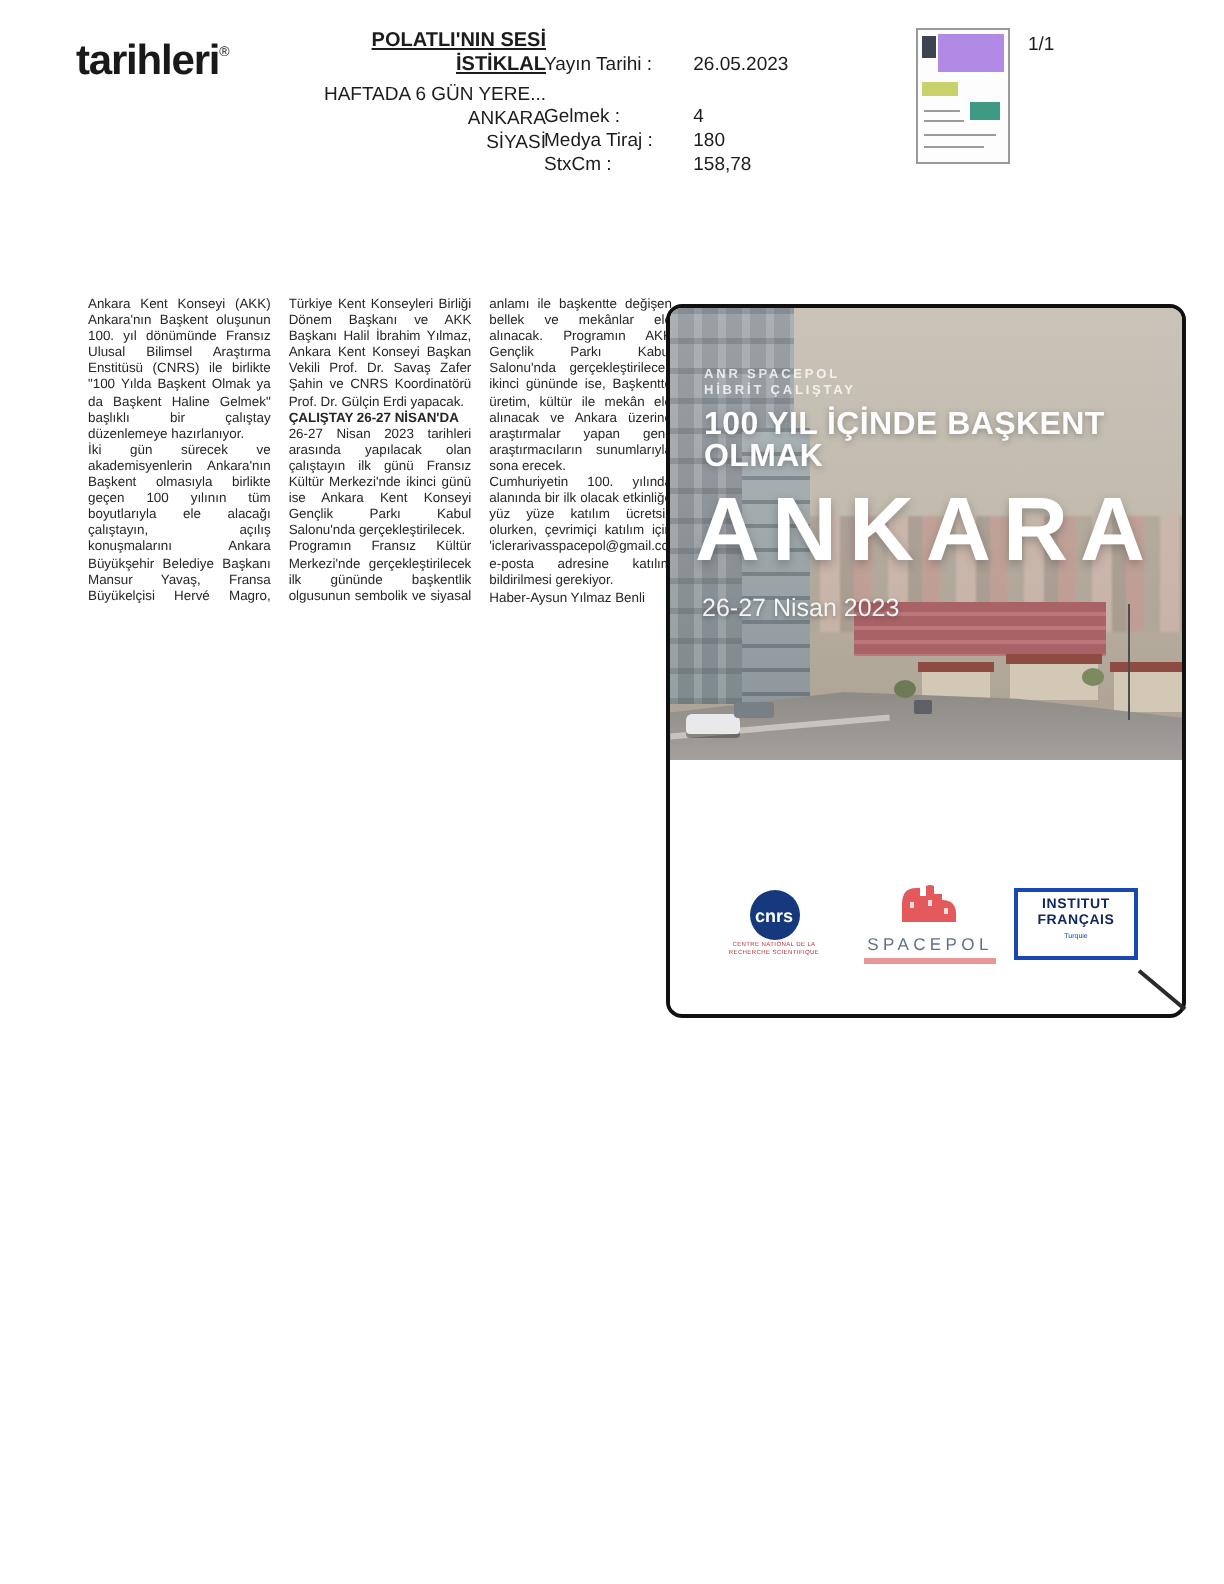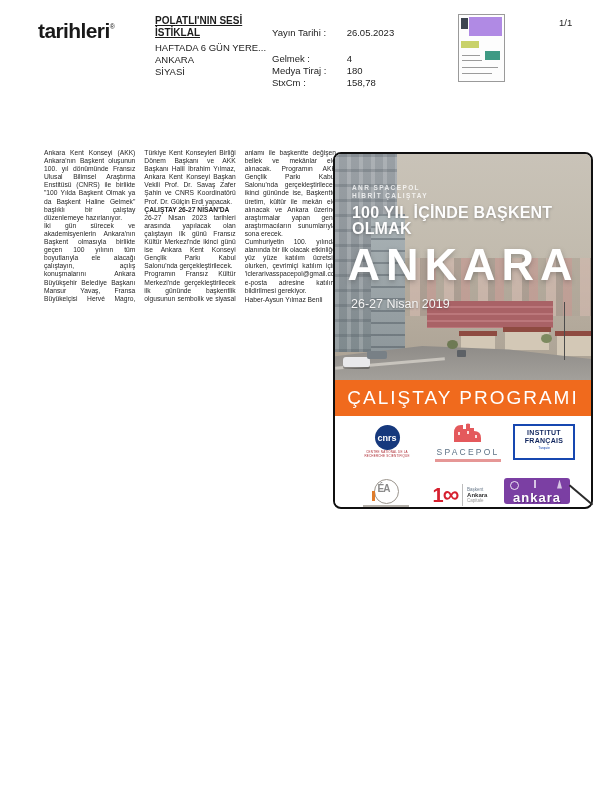--- a/index.html
+++ b/index.html
@@ -6,21 +6,21 @@
   .page {
     position:relative; width:612px; height:792px; background:#ffffff;
     font-family:"Liberation Sans", sans-serif; overflow:hidden; color:#222;
   }
 
   
   .ip-logo { position:absolute; left:38px; top:19px; font-size:21px; font-weight:bold;
              color:#191919; letter-spacing:-0.6px; }
   .ip-logo .reg { font-size:7px; vertical-align:9px; font-weight:normal; }
 
-  .pub { position:absolute; left:155px; top:15px; width:118px; font-size:9.5px; color:#1c1c1c; }
+  .pub { position:absolute; left:155px; top:15px; width:118px; font-size:9.5px; color:#1c1c1c;text-align:right; }
   .pub .t1, .pub .t2 { font-weight:bold; font-size:10px; line-height:12px;
                        text-decoration:underline; }
   .pub .t2 { margin-bottom:3px; }
   .pub .ln { line-height:12px; }
 
   .meta { position:absolute; left:272px; top:15px; font-size:9.5px; color:#1c1c1c; }
   .meta .mrow { position:absolute; left:0; white-space:nowrap; }
   .meta .mrow:nth-child(1) { top:2px; }
   .meta .mrow:nth-child(2) { top:28px; }
   .meta .mrow:nth-child(3) { top:40px; }
@@ -33,21 +33,21 @@
   .thumb .pu { position:absolute; left:10px; top:2px; right:2px; height:19px; background:#b08ae4; }
   .thumb .bk { position:absolute; left:2px; top:3px; width:7px; height:11px; background:#3c4450; }
   .thumb .b1 { position:absolute; left:2px; top:26px; width:18px; height:7px; background:#c9d26a; }
   .thumb .b2 { position:absolute; left:26px; top:36px; width:15px; height:9px; background:#3f9a84; }
   .thumb .l1,.thumb .l2,.thumb .l3,.thumb .l4 { position:absolute; height:1px; background:#9b9b9b; }
   .thumb .l1 { left:3px; top:40px; width:18px; }
   .thumb .l2 { left:3px; top:45px; width:20px; }
   .thumb .l3 { left:3px; top:52px; width:36px; }
   .thumb .l4 { left:3px; top:58px; width:30px; }
 
-  .pageind { position:absolute; left:559px; top:17px; font-size:9.5px; color:#1c1c1c;text-align:center; }
+  .pageind { position:absolute; left:514px; top:17px; font-size:9.5px; color:#1c1c1c;text-align:center; }
 
   
   .headline { position:absolute; left:0; top:86px; width:612px; text-align:center;
               font-weight:bold; color:#0a0a0a; }
   .headline .hl { display:block; font-size:26px; line-height:28px; letter-spacing:-1px;
                   transform:scale(0.95,1.12); transform-origin:center center; }
 
   
   .article { position:absolute; left:44px; top:149px; width:292px; height:168px;
              column-count:3; column-gap:9px; font-size:6.7px; line-height:8.1px;
@@ -113,21 +113,21 @@
             letter-spacing:6px; text-shadow:0 2px 5px rgba(60,60,60,.35); white-space:nowrap; }
   .pdates { position:absolute; left:16px; top:143px; font-size:12.5px; color:#f4f4f4;
             text-shadow:0 1px 2px rgba(60,60,60,.5); }
 
   .band { position:absolute; left:0; top:226px; width:100%; height:36px;
           display:flex; align-items:center; justify-content:center; }
   .band span { color:#fff; font-size:19px; letter-spacing:2px; }
 
   .logos { position:absolute; left:0; top:262px; width:100%; height:89px; background:#fff;
            padding:7px 16px 4px; box-sizing:border-box;
-           display:flex; flex-direction:column; justify-content:space-between;gap:16px; }
+           display:flex; justify-content:space-between;gap:16px; }
   .lrow { display:flex; justify-content:space-between; align-items:center; }
 
   .cnrs { width:72px; text-align:center; }
   .cnrs-circle { width:25px; height:25px; border-radius:50%; background:#16397d; color:#fff;
                  font-size:9px; font-weight:bold; display:flex; align-items:center;
                  justify-content:center; margin:0 auto 1px; }
   .cnrs-sub { font-size:3px; line-height:3.8px; letter-spacing:.2px; color:#b03038; }
 
   .spacepol { width:84px; text-align:center; }
   .sp-name { font-size:8.5px; color:#5d7285; letter-spacing:2.2px; font-weight:normal; margin-top:1px; }
@@ -257,26 +257,23 @@
       <div class="car3"></div>
 
       <div class="kicker">
         <div>ANR SPACEPOL</div>
         <div>HİBRİT ÇALIŞTAY</div>
       </div>
       <div class="ptitle">
         <div>100 YIL İÇİNDE BAŞKENT OLMAK</div>
       </div>
       <div class="pcity">ANKARA</div>
-      <div class="pdates">26-27 Nisan 2019</div>
-    </div>
-
-    <div class="band" style="background:#f06a1d;">
-      <span>ÇALIŞTAY PROGRAMI</span>
-    </div>
+      <div class="pdates">26-27 Nisan 2023</div>
+    </div>
+
 
     <div class="logos">
       <div class="lrow">
         <div class="cnrs">
           <div class="cnrs-circle">cnrs</div>
           <div class="cnrs-sub">CENTRE NATIONAL DE LA</div>
           <div class="cnrs-sub">RECHERCHE SCIENTIFIQUE</div>
         </div>
         <div class="spacepol">
           <svg width="36" height="19" viewBox="0 0 36 19">

